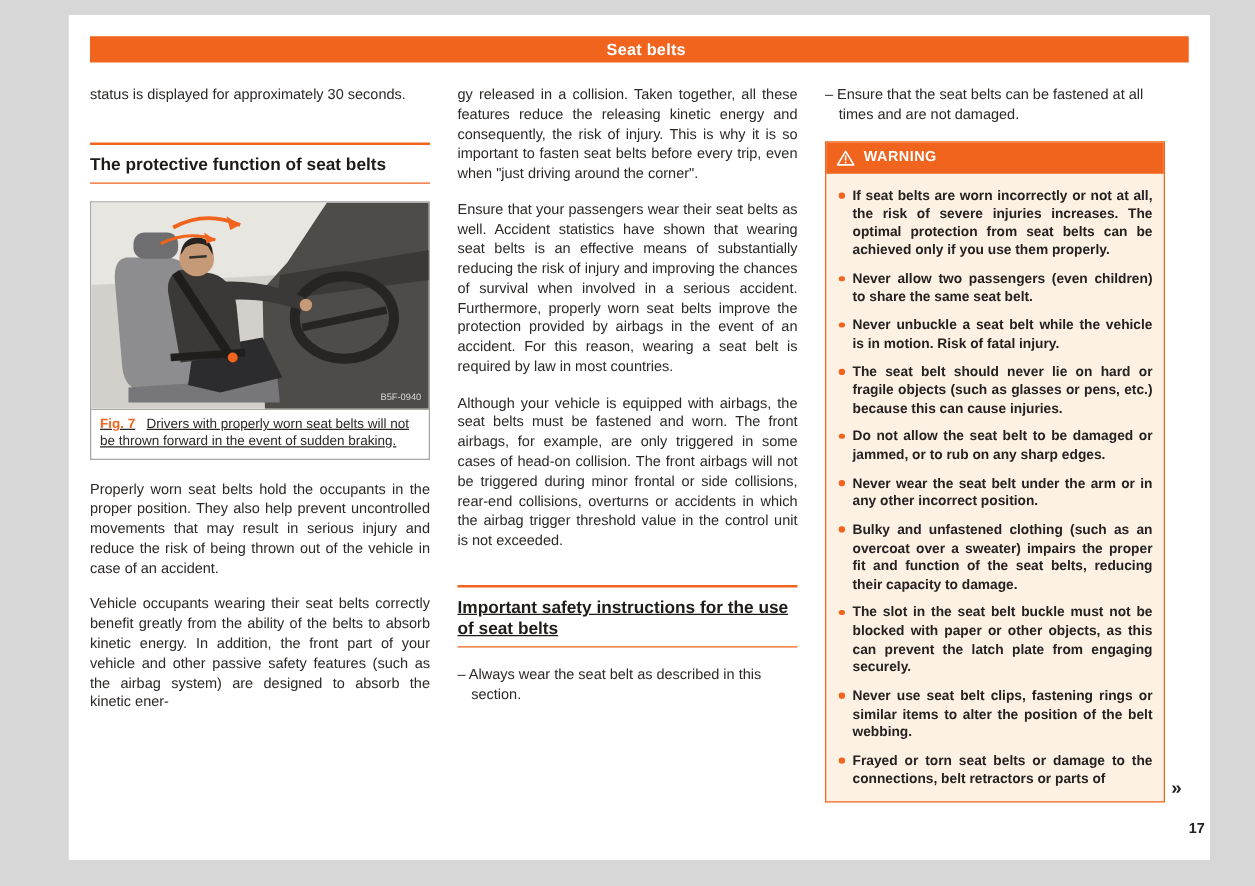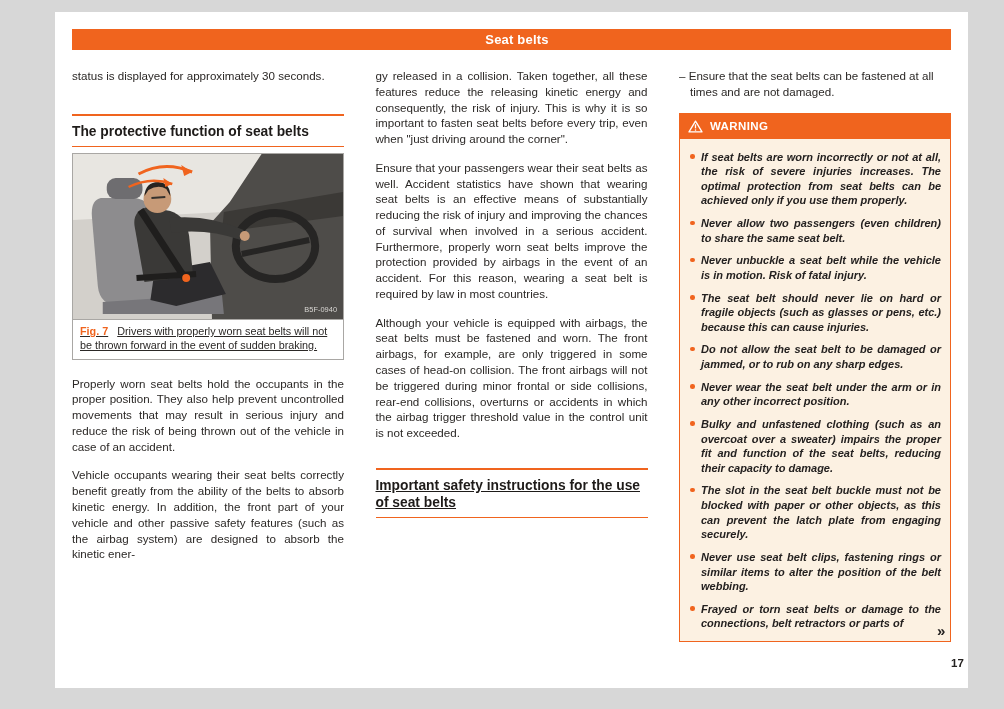--- a/index.html
+++ b/index.html
@@ -17,28 +17,28 @@
   }
   .sheet{
     position:absolute; left:55px; top:12px; width:913px; height:676px;
     background:#ffffff;
   }
   .chapter-bar{
     margin:17px 17px 0 17px; height:21px; background:var(--accent);
     color:#ffffff; display:flex; align-items:center; justify-content:center;
     font-weight:bold; font-size:13px; letter-spacing:.2px;padding-left:11px;
   }
-  .cols{ display:flex; gap:10px; margin:18px 17px 0 17px;justify-content:space-between; }
+  .cols{ display:flex; gap:22px; margin:18px 17px 0 17px; }
   .col{ width:272px; flex:0 0 272px; }
   p.body-text{
     font-size:11.6px; line-height:1.36; text-align:justify; margin:0 0 13px 0;
   }
   .section-heading{
     font-size:13.8px; font-weight:bold; line-height:1.25;
-    margin:29px 0 6px 0; padding:7px 0 6px 0;
+    margin:29px 0 14px 0; padding:7px 0 6px 0;
     border-top:2px solid var(--accent);
     border-bottom:1px solid var(--accent);
     color:#1e1b19;
   }
   .section-heading.first{ margin-top:30px; }
   figure.figure{ margin:0 0 16px 0; border:1px solid #a9a7a4; }
   .figure-image{ display:block; line-height:0; }
   .figure-image svg{ display:block; width:100%; height:165px; }
   figcaption.figure-caption{
     border-top:1px solid #a9a7a4; padding:5px 7px 6px 7px;
@@ -49,21 +49,21 @@
     font-size:11.6px; line-height:1.36; margin:0 0 13px 0;
     padding-left:11px; text-indent:-11px; text-align:left;
   }
   .warning-box{ border:1px solid var(--accent); background:var(--warning_bg); }
   .warning-header{
     background:var(--accent); color:#fff; height:25px;
     display:flex; align-items:center; gap:7px; padding:0 8px;
     font-weight:bold; font-size:11.5px; letter-spacing:.4px;
   }
   .warning-header svg{ width:15px; height:13px; }
-  .warning-body{ padding:3px 9px 10px 9px;font-style:italic; }
+  .warning-body{ padding:3px 9px 10px 9px; }
   ul.warning-list{ list-style:none; margin:0; padding:0; }
   .warning-list li{
     position:relative; padding-left:12px; margin-top:8px;
     font-size:11px; font-weight:bold; line-height:1.33; text-align:justify;
     color:#242120;
   }
   .warning-list li::before{
     content:""; position:absolute; left:1px; top:4.5px;
     width:4.5px; height:4.5px; border-radius:50%; background:var(--accent);
   }
@@ -137,20 +137,21 @@
       <p class="body-text">Vehicle occupants wearing their seat belts correctly benefit greatly from the ability of the belts to absorb kinetic energy. In addition, the front part of your vehicle and other passive safety features (such as the airbag system) are designed to absorb the kinetic ener-</p>
     </div>
 
     <div class="col">
       <p class="body-text">gy released in a collision. Taken together, all these features reduce the releasing kinetic energy and consequently, the risk of injury. This is why it is so important to fasten seat belts before every trip, even when "just driving around the corner".</p>
       <p class="body-text">Ensure that your passengers wear their seat belts as well. Accident statistics have shown that wearing seat belts is an effective means of substantially reducing the risk of injury and improving the chances of survival when involved in a serious accident. Furthermore, properly worn seat belts improve the protection provided by airbags in the event of an accident. For this reason, wearing a seat belt is required by law in most countries.</p>
       <p class="body-text">Although your vehicle is equipped with airbags, the seat belts must be fastened and worn. The front airbags, for example, are only triggered in some cases of head-on collision. The front airbags will not be triggered during minor frontal or side collisions, rear-end collisions, overturns or accidents in which the airbag trigger threshold value in the control unit is not exceeded.</p>
 
       <h2 class="section-heading" style="margin-top:27px;text-decoration:underline;">Important safety instructions for the use of seat belts</h2>
 
+      <p class="dash-item">– Always wear the seat belt as described in this section.</p>
     </div>
 
     <div class="col">
       <p class="dash-item">– Ensure that the seat belts can be fastened at all times and are not damaged.</p>
 
       <div class="warning-box">
         <div class="warning-header">
           <svg viewBox="0 0 20 18">
             <path d="M10 1.5 L19 16.5 H1 Z" fill="none" stroke="#ffffff" stroke-width="1.8" stroke-linejoin="round"></path>
             <rect x="9.1" y="6" width="1.8" height="5.6" fill="#ffffff"></rect>

